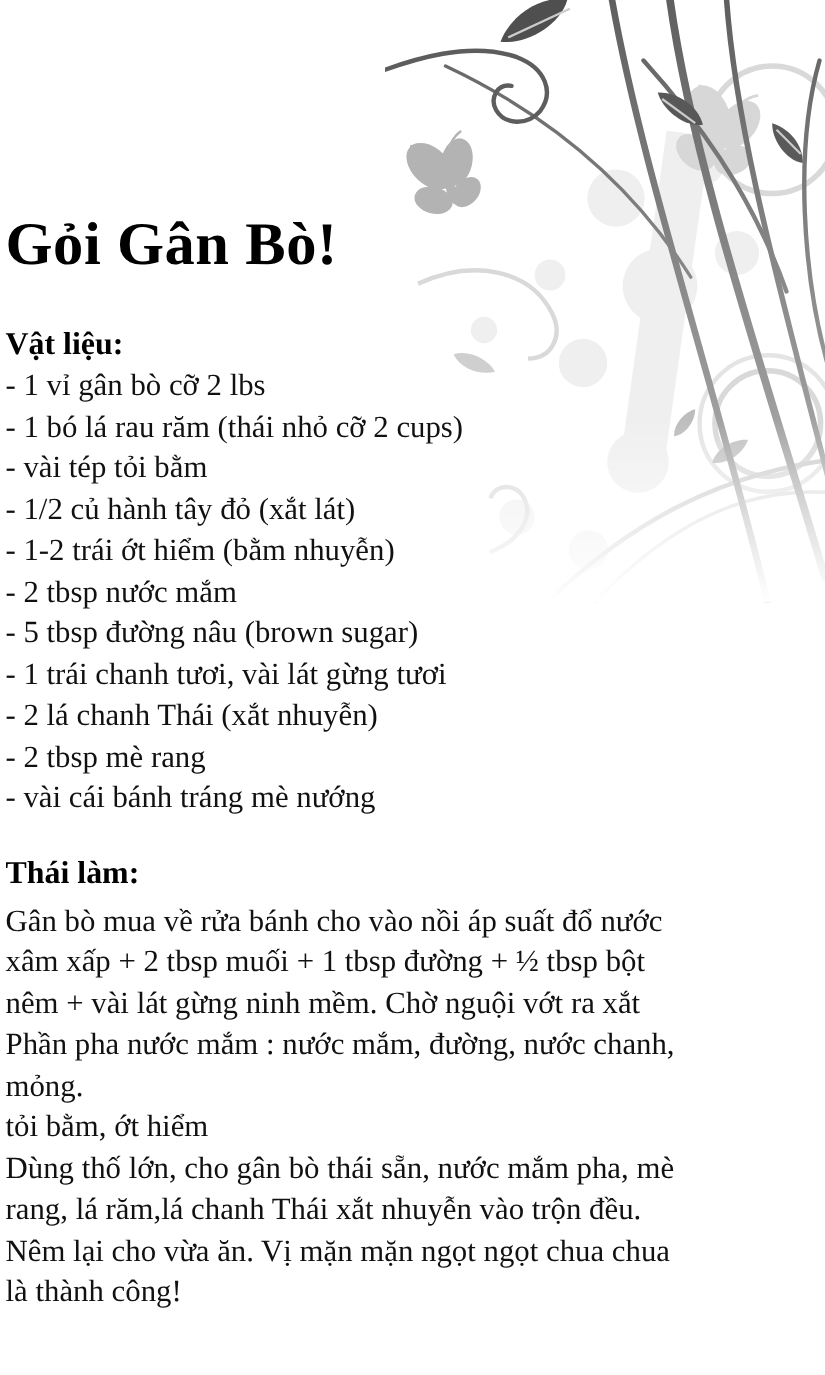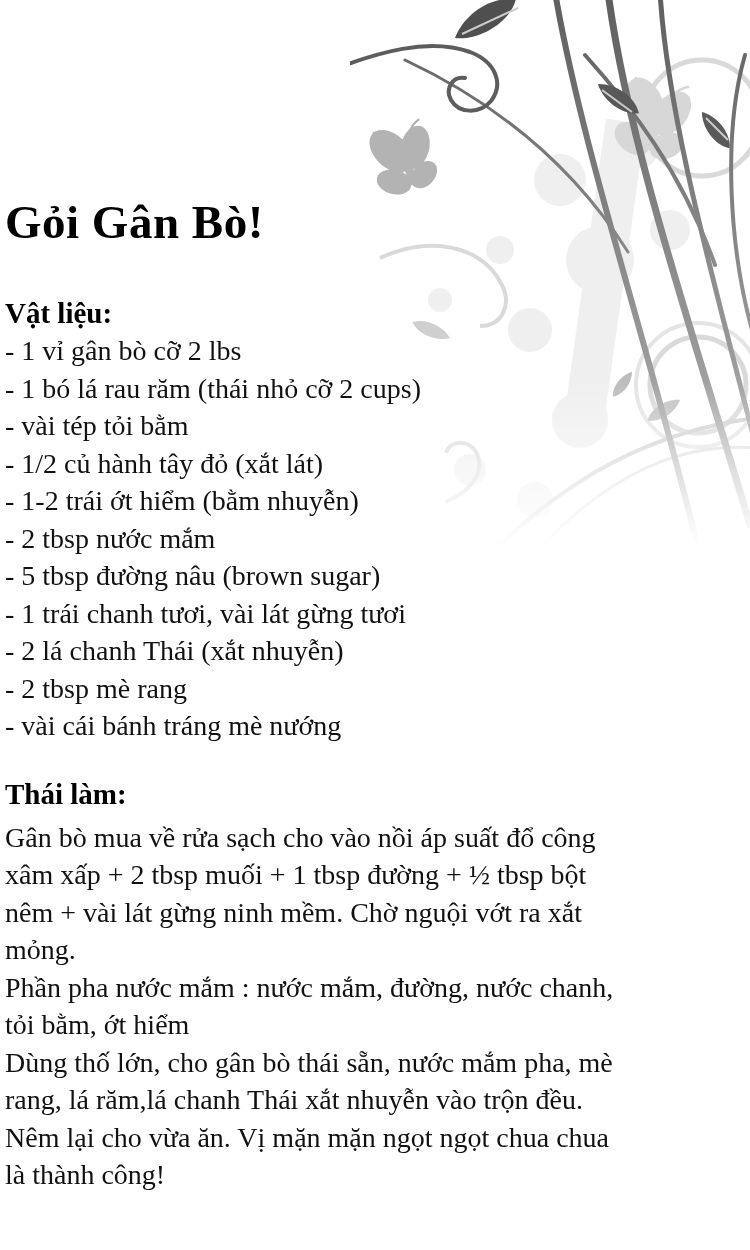--- a/index.html
+++ b/index.html
@@ -16,21 +16,21 @@
     width:400px;height:548px;
     z-index:0;
     pointer-events:none;
   }
   .content{
     position:relative;z-index:1;
     padding-left:5px;padding-right:0;
   }
   .title{
     margin:196px 0 0 0;
-    font-size:47px;line-height:52px;
+    font-size:55px;line-height:52px;
     font-weight:bold;color:#000000;
     letter-spacing:0.5px;
   }
   .section-heading{
     margin:46px 0 0 0;
     font-size:29px;line-height:38px;
     font-weight:bold;color:#000000;
   }
   .section-heading.method{margin-top:30px;}
   ul.ingredients{
@@ -148,25 +148,25 @@
       <li>- 2 tbsp nước mắm</li>
       <li>- 5 tbsp đường nâu (brown sugar)</li>
       <li>- 1 trái chanh tươi, vài lát gừng tươi</li>
       <li>- 2 lá chanh Thái (xắt nhuyễn)</li>
       <li>- 2 tbsp mè rang</li>
       <li>- vài cái bánh tráng mè nướng</li>
     </ul>
 
     <h2 class="section-heading method">Thái làm:</h2>
     <div class="method-lines">
-      <div class="method-line">Gân bò mua về rửa sạch cho vào nồi áp suất  đổ công</div>
+      <div class="method-line">Gân bò mua về rửa bánh cho vào nồi áp suất  đổ nước</div>
       <div class="method-line">xâm xấp + 2 tbsp muối + 1 tbsp đường + ½ tbsp bột</div>
       <div class="method-line">nêm + vài lát gừng ninh mềm. Chờ nguội vớt ra xắt</div>
+      <div class="method-line">Phần pha nước mắm : nước mắm, đường, nước chanh,</div>
       <div class="method-line">mỏng.</div>
-      <div class="method-line">Phần pha nước mắm : nước mắm, đường, nước chanh,</div>
       <div class="method-line">tỏi bằm, ớt hiểm</div>
       <div class="method-line">Dùng thố lớn, cho gân bò thái sẵn, nước mắm pha, mè</div>
       <div class="method-line">rang, lá răm,lá chanh Thái xắt nhuyễn vào trộn đều.</div>
       <div class="method-line">Nêm lại cho vừa ăn. Vị mặn mặn ngọt ngọt chua chua</div>
       <div class="method-line">là thành công!</div>
     </div>
   </div>
 
 </div>
 

